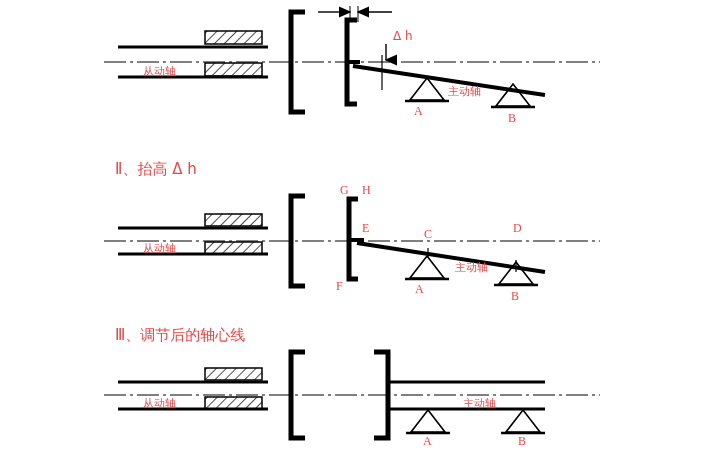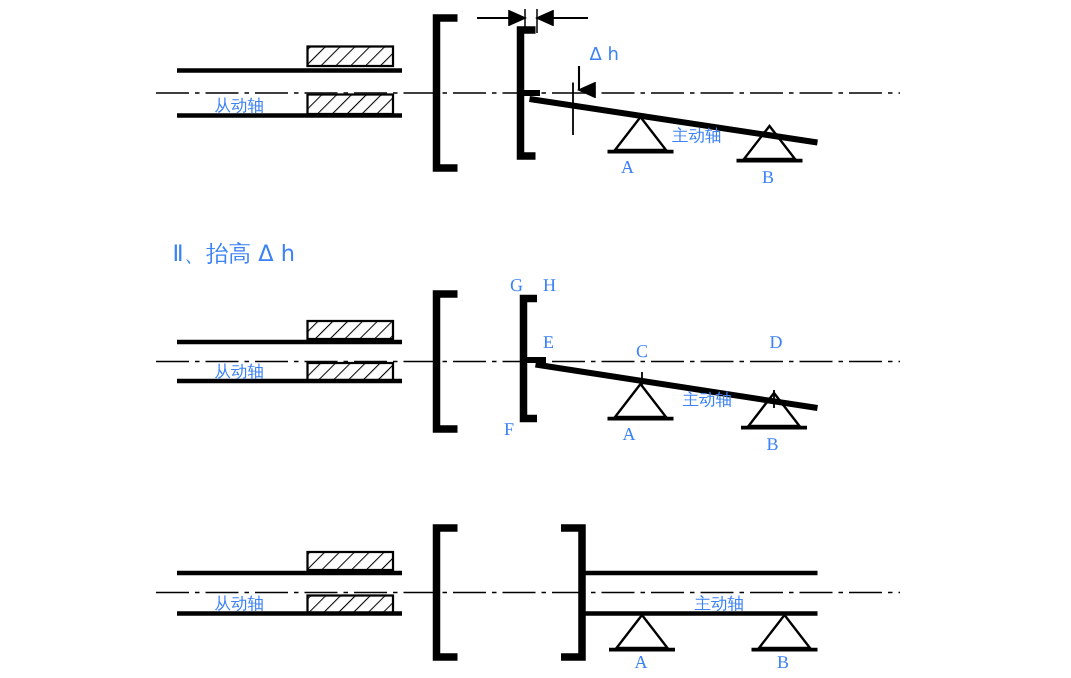--- a/index.html
+++ b/index.html
@@ -6,25 +6,25 @@
   body{
     width:714px;height:452px;background:#ffffff;
     font-family:"Liberation Sans","DejaVu Sans",sans-serif;
     position:relative;overflow:hidden;
   }
   .stage{position:absolute;left:0;top:0;width:714px;height:452px;}
   svg{position:absolute;left:0;top:0;width:714px;height:452px;}
   .lbl{
     position:absolute;
     font-family:"DejaVu Sans","Liberation Sans",sans-serif;
-    color:#3b82f6;
+    color:#ef4444;
     white-space:nowrap;
     line-height:1;
   }
-  .cn{font-size:11px;font-family:Liberation Serif, serif;}
+  .cn{font-size:11px;}
   .sec{font-size:15px;}
   .pt{font-size:12px;font-family:"Liberation Serif","DejaVu Serif",serif;}
   .dh{font-size:12px;}
 </style>
 </head>
 <body>
 
 <div class="stage">
 
   <svg viewBox="0 0 714 452">
@@ -133,19 +133,20 @@
   <div class="lbl cn" style="left:455px;top:262px;">主动轴</div>
   <div class="lbl pt" style="left:340px;top:184px;">G</div>
   <div class="lbl pt" style="left:362px;top:184px;">H</div>
   <div class="lbl pt" style="left:362px;top:222px;">E</div>
   <div class="lbl pt" style="left:424px;top:228px;">C</div>
   <div class="lbl pt" style="left:513px;top:222px;">D</div>
   <div class="lbl pt" style="left:336px;top:280px;">F</div>
   <div class="lbl pt" style="left:415px;top:283px;">A</div>
   <div class="lbl pt" style="left:511px;top:290px;">B</div>
 
+  <div class="lbl sec" style="left:115px;top:328px;">Ⅲ、调节后的轴心线</div>
 
   <div class="lbl cn" style="left:143px;top:398px;">从动轴</div>
   <div class="lbl cn" style="left:463px;top:398px;">主动轴</div>
   <div class="lbl pt" style="left:423px;top:435px;">A</div>
   <div class="lbl pt" style="left:518px;top:435px;">B</div>
 
 </div>
 
 </body></html>

